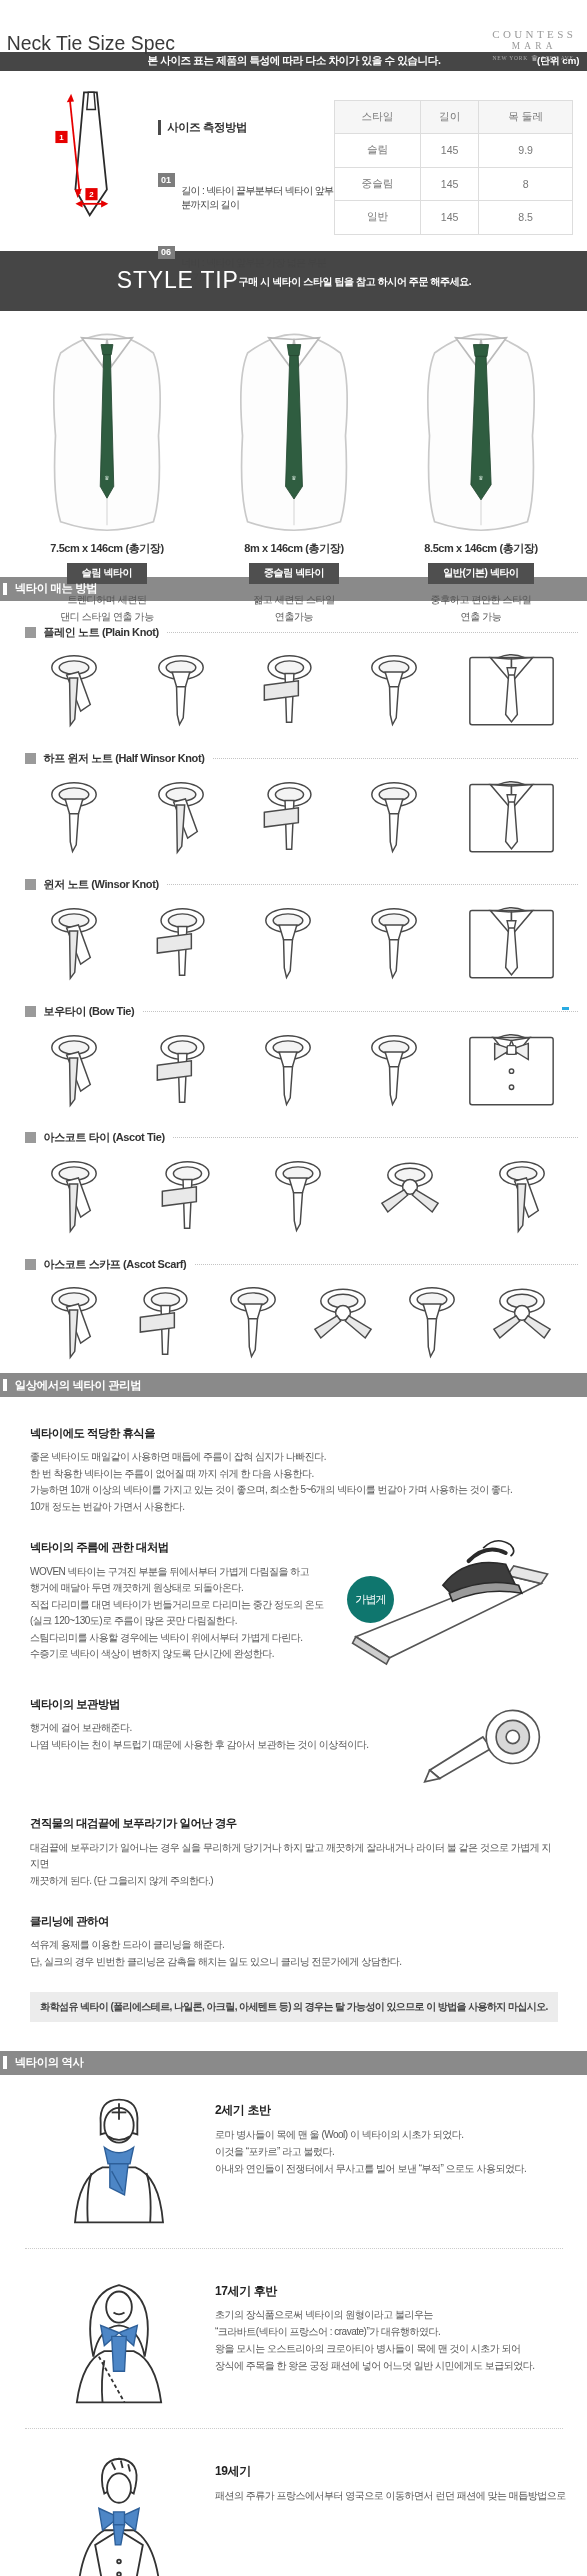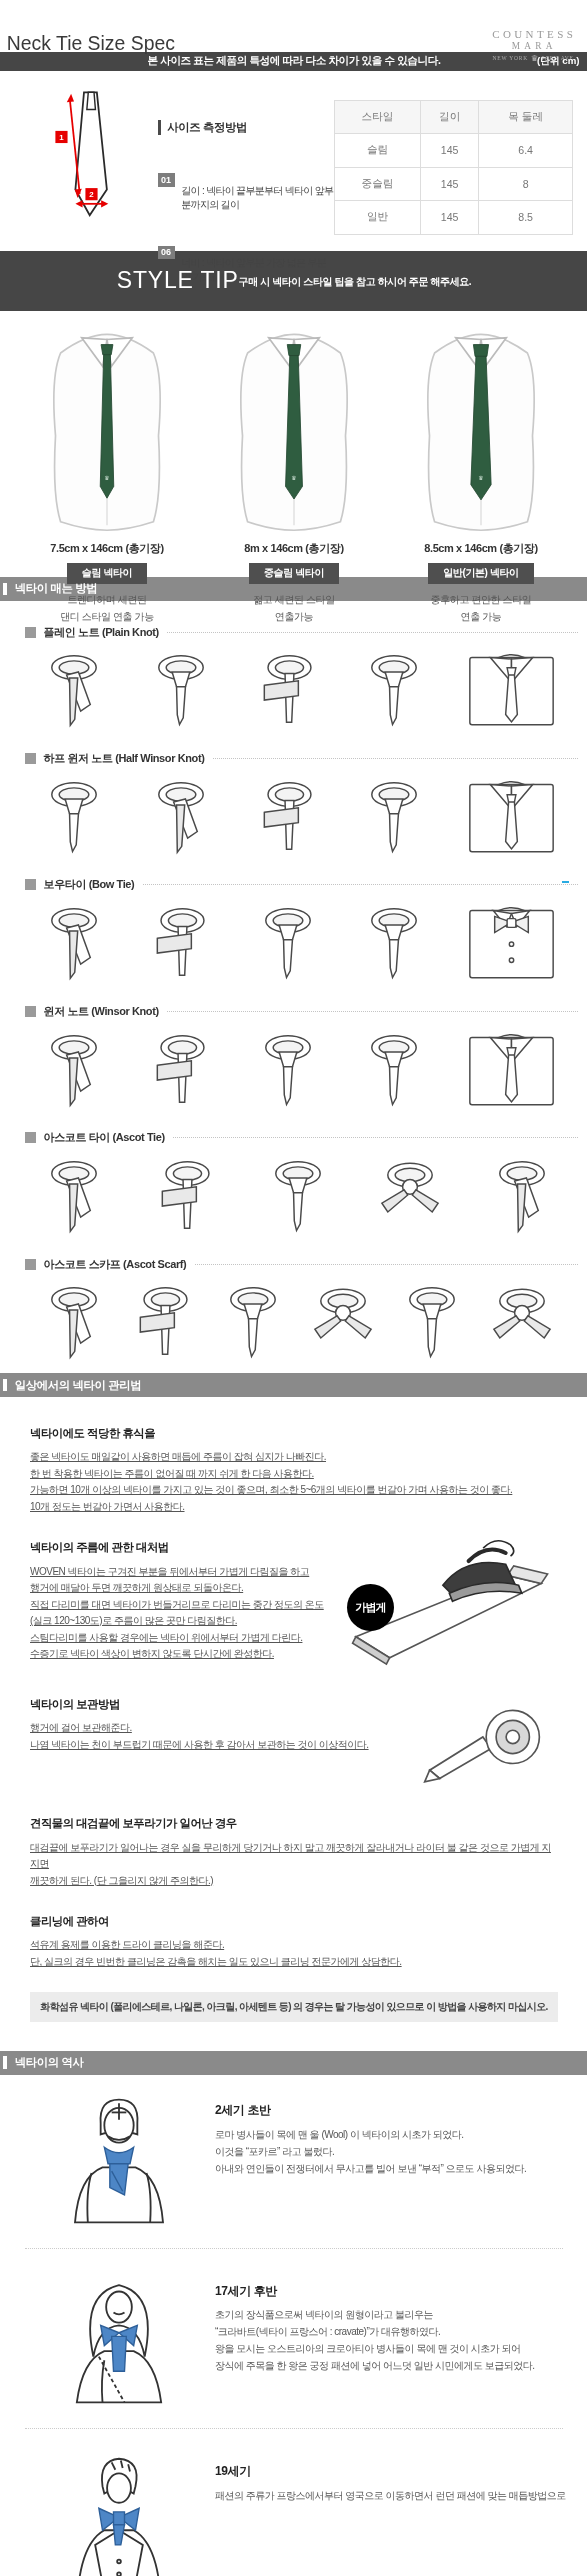--- a/index.html
+++ b/index.html
@@ -59,25 +59,25 @@
   .knot-rule { flex:1; border-top:1.7px dotted #c4c4c4; margin-left:8.4px; height:0; }
   .blue-dash { position:absolute; right:18.6px; top:3.4px; width:7.6px; height:2.5px; background:#29abe2; }
   .steps { display:flex; justify-content:space-between; align-items:flex-end; padding:6.8px 29px 0 37px; }
   .steps svg.step { width:74px; height:86px; }
   .steps svg.stepw { width:95px; height:86px; }
 
   
   .care { padding:3.4px 30px 0 30px; }
   .care-block { margin-top:25px; }
   .cb-title { font-size:11.4px; font-weight:bold; color:#222; margin-bottom:8.4px; letter-spacing:-0.5px;}
-  .cb-line { font-size:10px; color:#555; line-height:16.5px; letter-spacing:-0.5px;text-decoration:underline; }
+  .cb-line { font-size:10px; color:#555; line-height:16.5px; letter-spacing:-0.5px; }
   .care-flex { display:flex; justify-content:space-between; }
   .care-flex .txt { flex:1; }
   .illus-iron { position:relative; width:211px; flex:none; margin-top:-8.4px;}
-  .iron-badge { position:absolute; left:0px; top:52px; width:47px; height:47px; border-radius:50%; background:#000000; color:#fff; font-size:11px; font-weight:bold; display:flex; align-items:center; justify-content:center; letter-spacing:-0.8px;}
+  .iron-badge { position:absolute; left:0px; top:44px; width:47px; height:47px; border-radius:50%; background:#0f766e; color:#fff; font-size:11px; font-weight:normal; display:flex; align-items:center; justify-content:center; letter-spacing:-0.8px;}
   .illus-roll { width:135px; flex:none; padding-top:3.4px; }
   .warnbox { background:#ececec; margin:22px 0 0 0; padding:7.6px 10px; font-size:10px; font-weight:bold; color:#444; letter-spacing:-0.6px; text-align:center;}
 
   
   .hist-entry { display:flex; padding:13.5px 20px 8.4px 34px; }
   .hist-pic { width:169px; flex:none; display:flex; justify-content:center; align-items:flex-start; }
   .hist-pic svg { width:110px; height:144px; }
   .hist-txt { flex:1; padding-top:13.5px; padding-left:12px; }
   .h-period { font-size:12px; font-weight:bold; color:#222; margin-bottom:6.8px; letter-spacing:-0.4px;}
   .h-line { font-size:10px; color:#555; line-height:17px; letter-spacing:-0.5px; }
@@ -187,21 +187,21 @@
     <table class="spec-table">
       <tbody>
           <tr>
         <th>스타일</th>
         <th>길이</th>
         <th>목 둘레</th>
       </tr>
       <tr>
         <td>슬림</td>
         <td>145</td>
-        <td>6.4</td>
+        <td>9.9</td>
       </tr>
       <tr>
         <td>중슬림</td>
         <td>145</td>
         <td>8</td>
       </tr>
       <tr>
         <td>일반</td>
         <td>145</td>
         <td>8.5</td>
@@ -325,64 +325,64 @@
           </svg>
         <svg class="stepw" viewBox="0 0 130 110">
             <use href="#s-shirt"></use>
           </svg>
       </div>
     </div>
 
     <div class="knot-row">
       <div class="knot-hd">
         <span class="knot-sq"></span>
+        <span class="knot-nm">윈저 노트 (Winsor Knot)</span>
+        <span class="knot-rule"></span>
+      </div>
+      <div class="steps">
+        <svg class="step" viewBox="0 0 100 110">
+            <use href="#s-loop1"></use>
+          </svg>
+        <svg class="step" viewBox="0 0 100 110">
+            <use href="#s-wrap"></use>
+          </svg>
+        <svg class="step" viewBox="0 0 100 110">
+            <use href="#s-knot"></use>
+          </svg>
+        <svg class="step" viewBox="0 0 100 110">
+            <use href="#s-knot"></use>
+          </svg>
+        <svg class="stepw" viewBox="0 0 130 110">
+            <use href="#s-shirt"></use>
+          </svg>
+      </div>
+    </div>
+
+    <div class="knot-row">
+      <div class="knot-hd">
+        <span class="knot-sq"></span>
         <span class="knot-nm">보우타이 (Bow Tie)</span>
         <span class="knot-rule"></span>
         <span class="blue-dash"></span>
       </div>
       <div class="steps">
         <svg class="step" viewBox="0 0 100 110">
             <use href="#s-loop1"></use>
           </svg>
         <svg class="step" viewBox="0 0 100 110">
             <use href="#s-wrap"></use>
           </svg>
         <svg class="step" viewBox="0 0 100 110">
             <use href="#s-knot"></use>
           </svg>
         <svg class="step" viewBox="0 0 100 110">
             <use href="#s-knot"></use>
           </svg>
         <svg class="stepw" viewBox="0 0 130 110">
             <use href="#s-bowshirt"></use>
-          </svg>
-      </div>
-    </div>
-
-    <div class="knot-row">
-      <div class="knot-hd">
-        <span class="knot-sq"></span>
-        <span class="knot-nm">윈저 노트 (Winsor Knot)</span>
-        <span class="knot-rule"></span>
-      </div>
-      <div class="steps">
-        <svg class="step" viewBox="0 0 100 110">
-            <use href="#s-loop1"></use>
-          </svg>
-        <svg class="step" viewBox="0 0 100 110">
-            <use href="#s-wrap"></use>
-          </svg>
-        <svg class="step" viewBox="0 0 100 110">
-            <use href="#s-knot"></use>
-          </svg>
-        <svg class="step" viewBox="0 0 100 110">
-            <use href="#s-knot"></use>
-          </svg>
-        <svg class="stepw" viewBox="0 0 130 110">
-            <use href="#s-shirt"></use>
           </svg>
       </div>
     </div>
 
     <div class="knot-row">
       <div class="knot-hd">
         <span class="knot-sq"></span>
         <span class="knot-nm">아스코트 타이 (Ascot Tie)</span>
         <span class="knot-rule"></span>
       </div>

